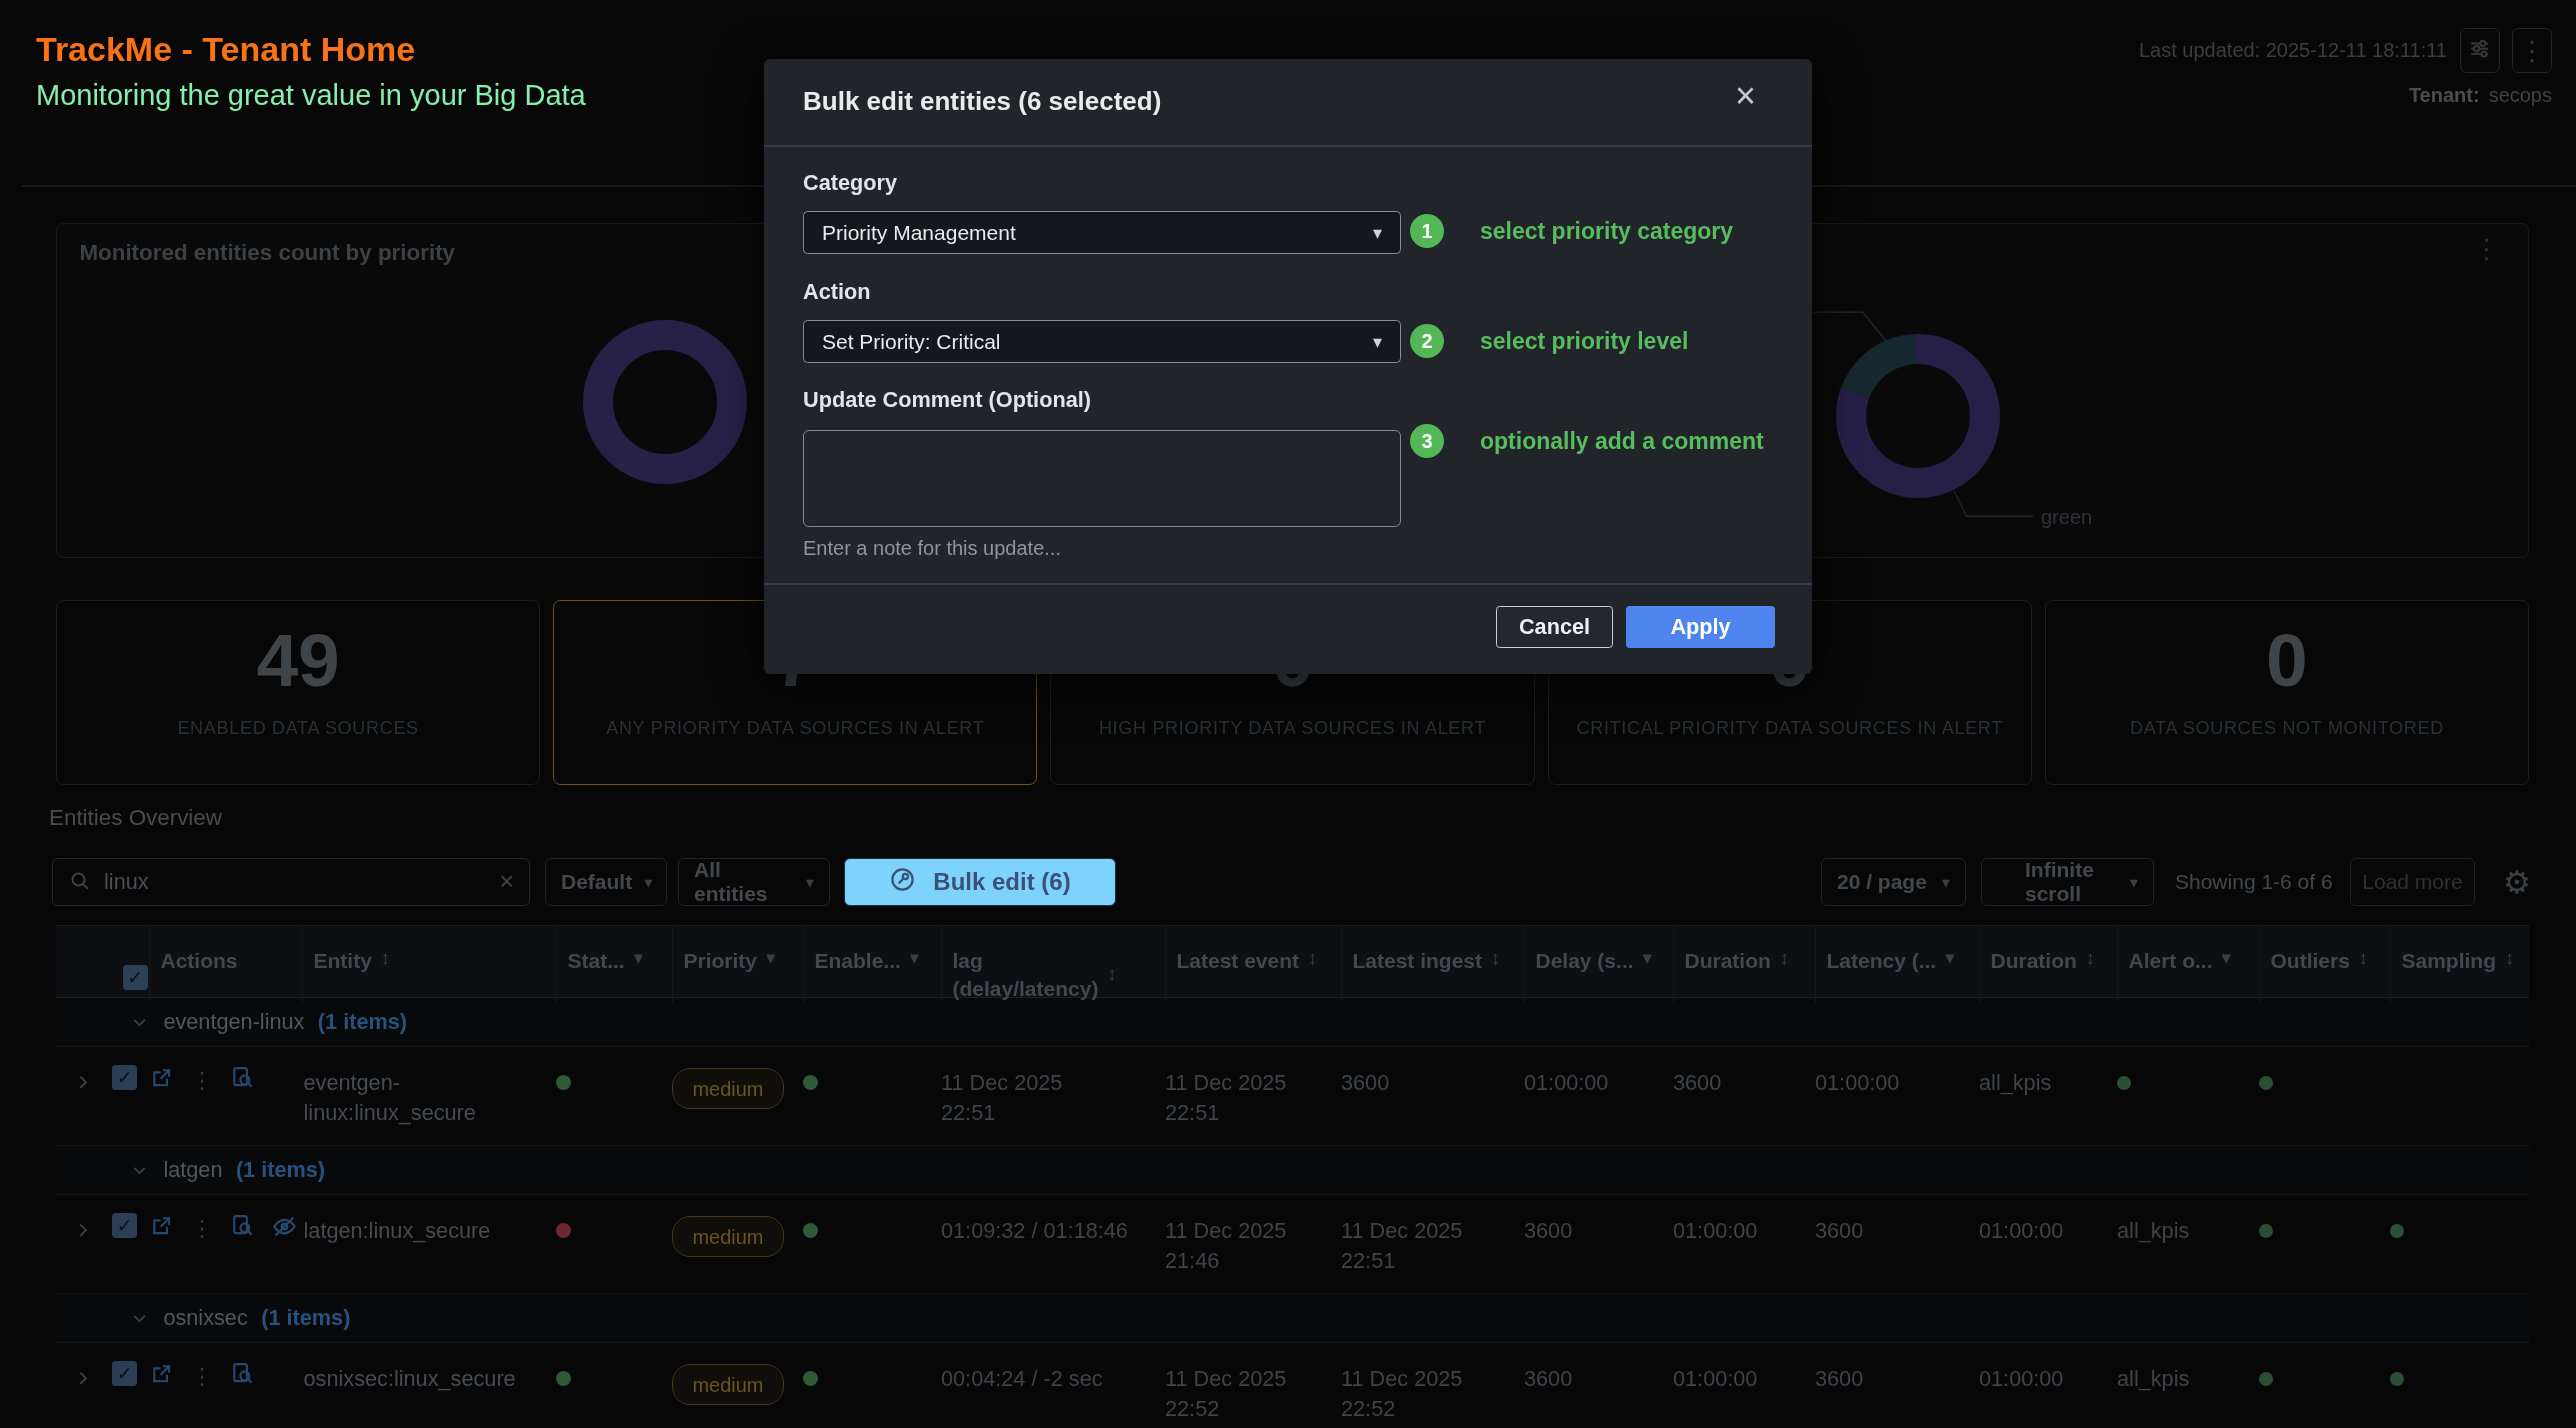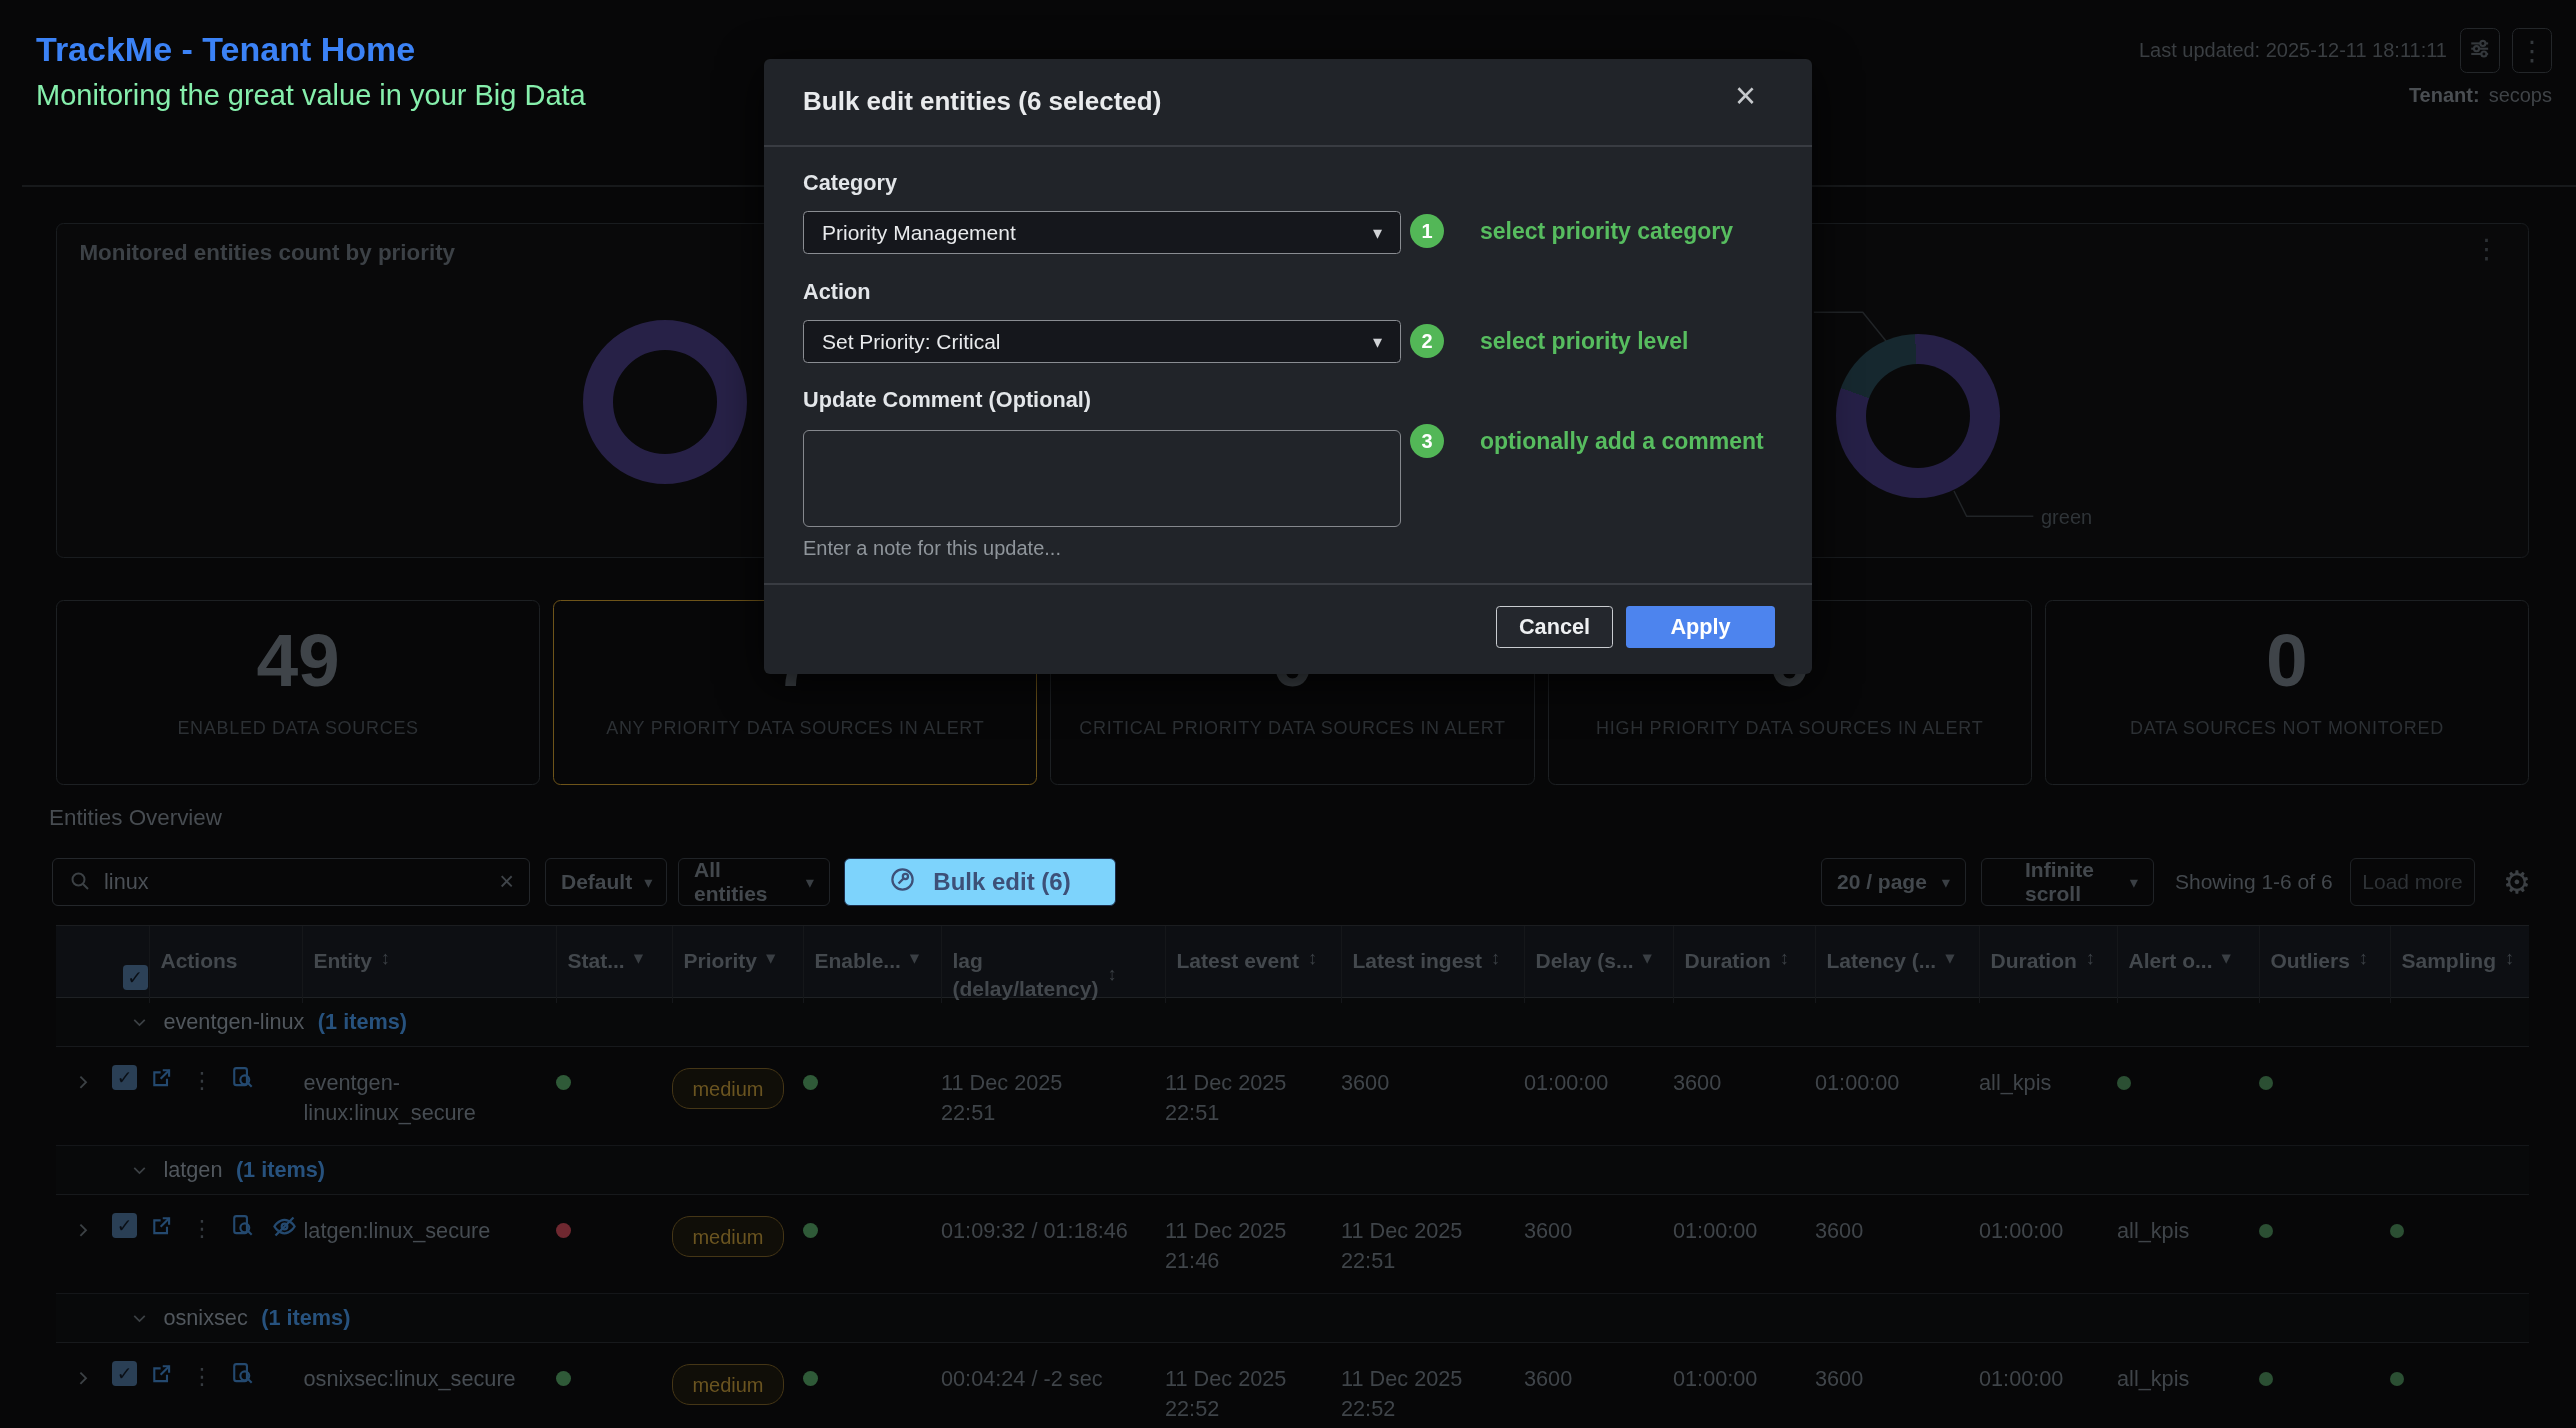--- a/index.html
+++ b/index.html
@@ -6,21 +6,21 @@
   html,body { width: 2576px; height: 1428px; overflow: hidden; }
   body {
     background: #070708;
     font-family: "Liberation Sans", "DejaVu Sans", sans-serif;
     position: relative;
     color: #43484d;
   }
   #screen { position: absolute; inset: 0; }
 
   
-  .page-title { position: absolute; left: 36px; top: 30px; font-size: 34px; font-weight: bold; color: #3b82f6; }
+  .page-title { position: absolute; left: 36px; top: 30px; font-size: 34px; font-weight: bold; color: #f97316; }
   .page-subtitle { position: absolute; left: 36px; top: 79px; font-size: 29px; color: #86efac; }
   .last-updated { position: absolute; right: 129px; top: 39px; font-size: 20px; color: #3a3e42; }
   .hbtn { position: absolute; top: 28px; width: 40px; height: 45px; border: 1.5px solid #232629; border-radius: 6.7px;
           display: flex; align-items: center; justify-content: center; color: #34383c; }
   .hbtn.filters { left: 2460px; }
   .hbtn.kebab { left: 2512px; font-size: 27px; }
   .tenant-line { position: absolute; right: 24px; top: 84px; font-size: 20px; }
   .tenant-line .tl { font-weight: bold; color: #4a4e52; margin-right: 9px; }
   .tenant-line .tv { color: #3f4347; }
 
@@ -187,25 +187,25 @@
       <div class="card">
         <div class="card-value">49</div>
         <div class="card-label">ENABLED DATA SOURCES</div>
       </div>
       <div class="card highlight">
         <div class="card-value">7</div>
         <div class="card-label">ANY PRIORITY DATA SOURCES IN ALERT</div>
       </div>
       <div class="card">
         <div class="card-value">0</div>
-        <div class="card-label">CRITICAL PRIORITY DATA SOURCES IN ALERT</div>
+        <div class="card-label">HIGH PRIORITY DATA SOURCES IN ALERT</div>
       </div>
       <div class="card">
         <div class="card-value">0</div>
-        <div class="card-label">HIGH PRIORITY DATA SOURCES IN ALERT</div>
+        <div class="card-label">CRITICAL PRIORITY DATA SOURCES IN ALERT</div>
       </div>
       <div class="card">
         <div class="card-value">0</div>
         <div class="card-label">DATA SOURCES NOT MONITORED</div>
       </div>
     </div>
 
   <div class="entities-heading">Entities Overview</div>
   <div class="tb searchbox" style="position:absolute;">
     <span>

